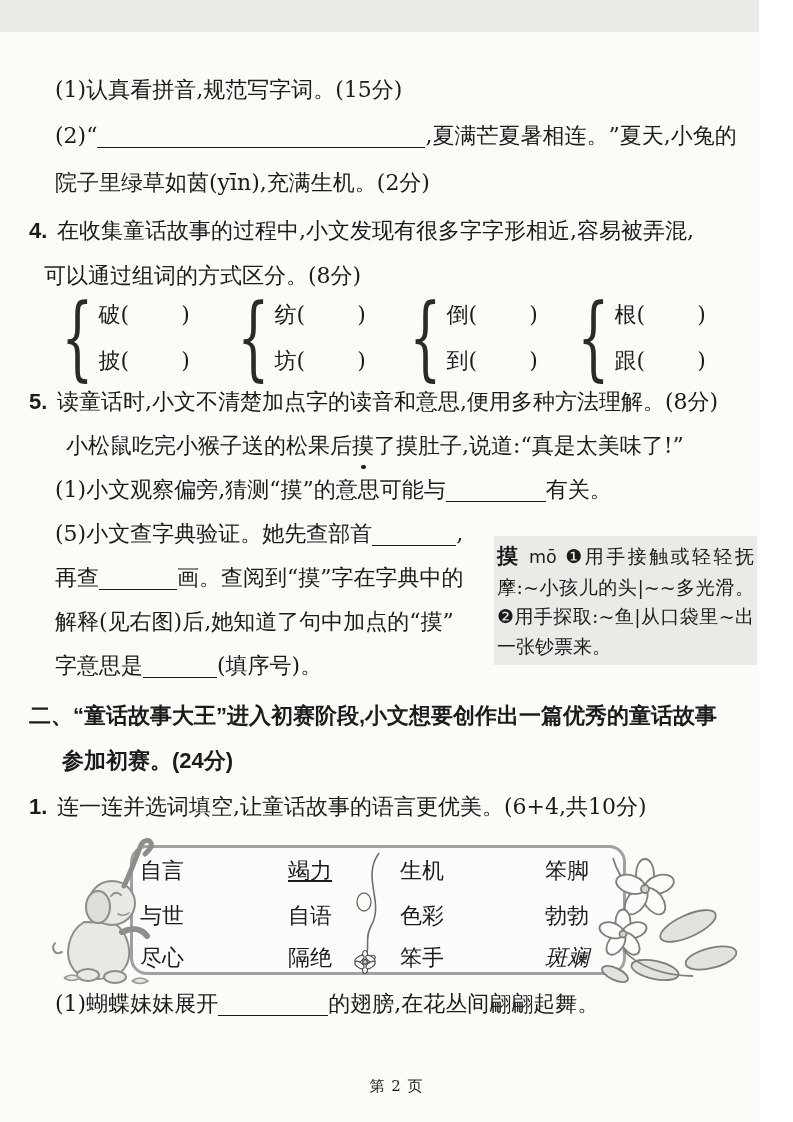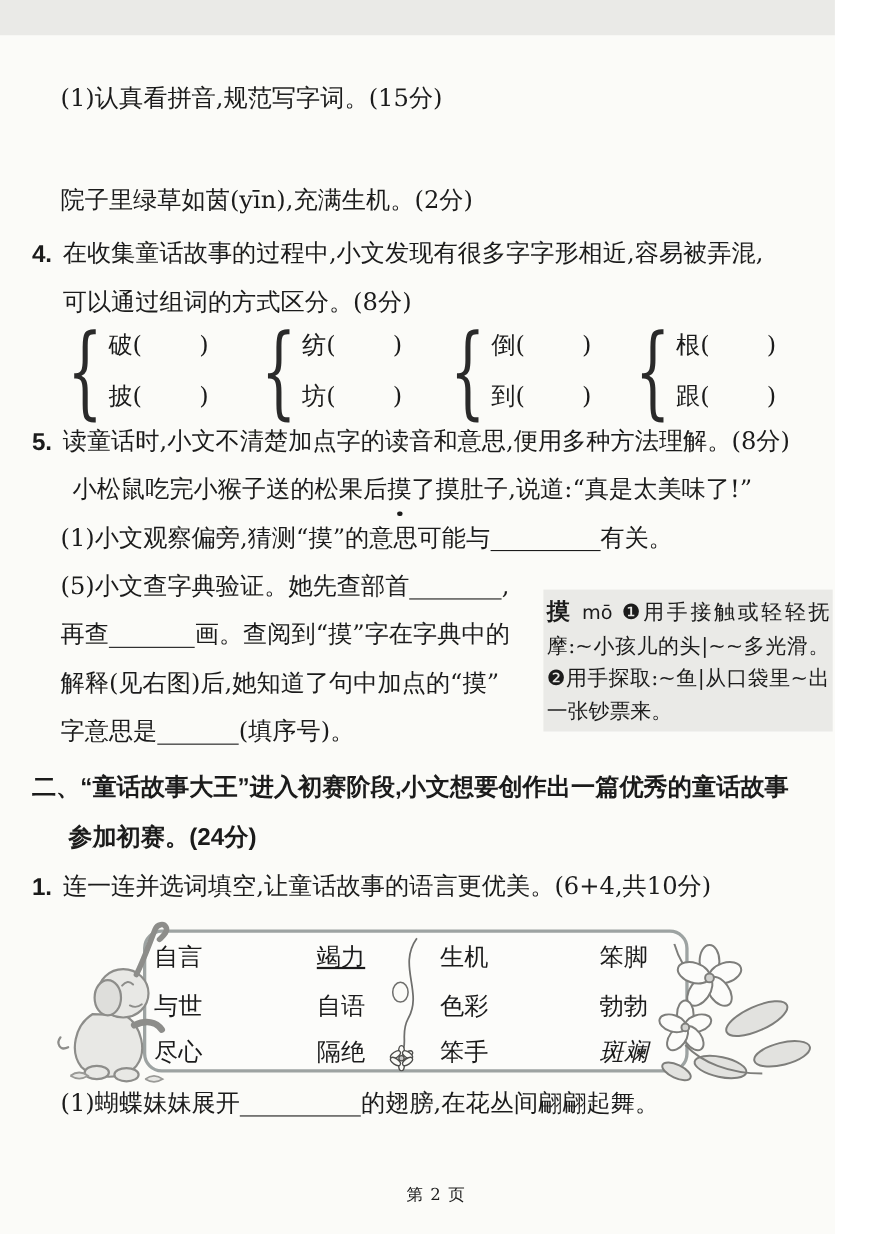--- a/index.html
+++ b/index.html
@@ -39,29 +39,32 @@
 </style>
 </head>
 <body>
 
 <div class="page">
   <div class="topband"></div>
 
   <div class="line" style="left:55px;top:74px;">
     <span>(1)认真看拼音,规范写字词。(15分)</span>
   </div>
+  <div class="line" style="left:55px;top:120px;">
+    <span>(2)“</span><span class="blank" style="width:328px;"></span><span>,夏满芒夏暑相连。”夏天,小兔的</span>
+  </div>
   <div class="line" style="left:55px;top:167px;">
     <span>院子里绿草如茵(yīn),充满生机。(2分)</span>
   </div>
 
   <div class="qnum" style="left:29px;top:215px;">4.</div>
   <div class="line" style="left:57px;top:215px;">
     <span>在收集童话故事的过程中,小文发现有很多字字形相近,容易被弄混,</span>
   </div>
-  <div class="line" style="left:57px;top:260px;text-align:center;">
+  <div class="line" style="left:44px;top:260px;text-align:center;">
     <span>可以通过组词的方式区分。(8分)</span>
   </div>
 
   <div class="pairgroup" style="left:48px;top:294px;">
     <span class="brace">{</span>
     <span class="paircol">
       <span class="pairrow"><span>破</span><span>(</span><span class="gapspace"></span><span>)</span></span>
       <span class="pairrow"><span>披</span><span>(</span><span class="gapspace"></span><span>)</span></span>
     </span>
   </div>

